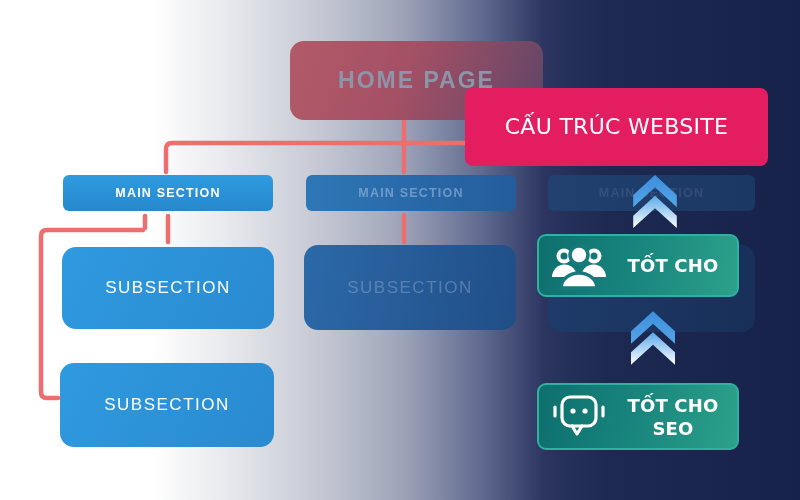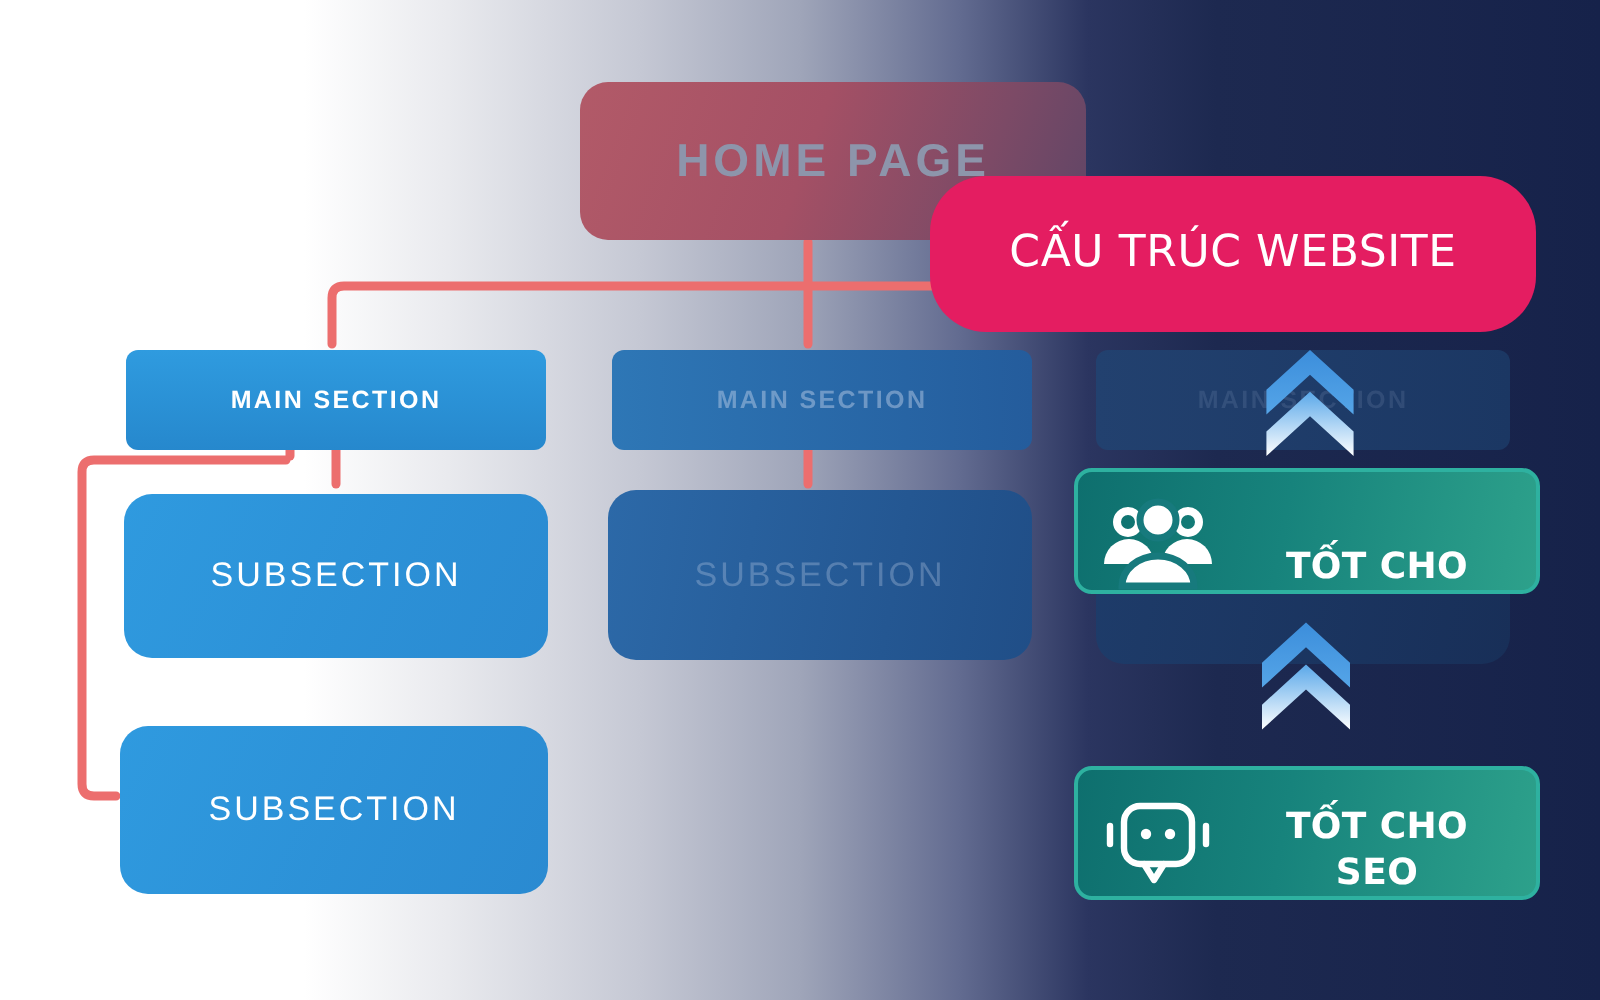--- a/index.html
+++ b/index.html
@@ -6,46 +6,46 @@
   .stage{
     position:relative;width:800px;height:500px;overflow:hidden;
     font-family:"Liberation Sans","DejaVu Sans",sans-serif;
     background:linear-gradient(90deg,#ffffff 0%,#ffffff 19%,#e9eaee 28%,#c5c8d4 40%,#9fa5b9 50%,#626b90 60%,#2b3560 68%,#1d2950 76%,#16224a 100%);
   }
   .connectors{position:absolute;left:0;top:0;z-index:1;}
   .box{position:absolute;display:flex;align-items:center;justify-content:center;z-index:2;}
   .home{left:290px;top:41px;width:253px;height:79px;border-radius:14px;
     background:linear-gradient(110deg,#b25a68 0%,#a45065 45%,#7c4a66 78%,#5f4566 100%);}
   .home .label{color:#8d95ab;font-size:23px;font-weight:800;letter-spacing:2px;}
-  .ms{top:175px;width:210px;height:50px;border-radius:6px;}
+  .ms{top:175px;width:210px;height:36px;border-radius:6px;}
   .ms1{left:63px;background:linear-gradient(180deg,#2f9bdf,#2688cd);}
   .ms2{left:306px;background:linear-gradient(90deg,#2e77b6,#245c9c);}
   .ms3{left:548px;width:207px;background:linear-gradient(90deg,#22416f,#1b3763);}
   .ms .label{font-size:12.5px;font-weight:700;letter-spacing:1.2px;}
   .ms1 .label{color:#ffffff;}
   .ms2 .label{color:rgba(195,210,235,0.45);}
   .ms3 .label{color:rgba(185,200,230,0.13);}
   .sub{border-radius:14px;}
   .sub1{left:62px;top:247px;width:212px;height:82px;background:linear-gradient(115deg,#2f9adf,#2a8ad1);}
   .subm{left:304px;top:245px;width:212px;height:85px;background:linear-gradient(100deg,#2c69a8,#204e87);}
   .sub3{left:548px;top:245px;width:207px;height:87px;background:linear-gradient(100deg,#1e3c6a,#182f58);}
   .sub2{left:60px;top:363px;width:214px;height:84px;background:linear-gradient(115deg,#2f9adf,#2a8ad1);}
   .sub .label{font-size:17px;font-weight:400;letter-spacing:1.5px;}
   .sub1 .label,.sub2 .label{color:#ffffff;}
   .subm .label{color:rgba(190,205,230,0.32);}
-  .banner{position:absolute;left:465px;top:88px;width:303px;height:78px;border-radius:28px;
+  .banner{position:absolute;left:465px;top:88px;width:303px;height:78px;border-radius:8px;
     background:#e41d61;display:flex;flex-direction:column;align-items:center;justify-content:center;
     z-index:5;color:#ffffff;font-family:"DejaVu Sans","Liberation Sans",sans-serif;}
   .banner .bl{font-size:22px;font-weight:500;line-height:30px;letter-spacing:0.3px;}
   .chev{position:absolute;z-index:4;}
   .chev1{left:633px;top:175px;}
   .chev2{left:631px;top:310px;}
-  .benefit{position:absolute;left:537px;width:233px;box-sizing:border-box;border-radius:9px;
+  .benefit{position:absolute;left:537px;width:202px;box-sizing:border-box;border-radius:9px;
     border:2px solid #2eb1a0;background:linear-gradient(100deg,#0e6f6e 0%,#17837c 45%,#2da18b 100%);
-    display:flex;align-items:flex-end;z-index:5;color:#ffffff;
+    display:flex;align-items:center;z-index:5;color:#ffffff;
     font-family:"DejaVu Sans","Liberation Sans",sans-serif;}
   .b1{top:234px;height:63px;}
   .b2{top:383px;height:67px;}
   .benefit .icon{width:80px;display:flex;align-items:center;justify-content:center;flex:0 0 auto;}
   .benefit .btext{flex:1;text-align:center;padding-right:10px;}
   .benefit .btext div{font-size:18px;font-weight:700;line-height:23px;letter-spacing:0.2px;}
 </style>
 </head>
 <body>
 

